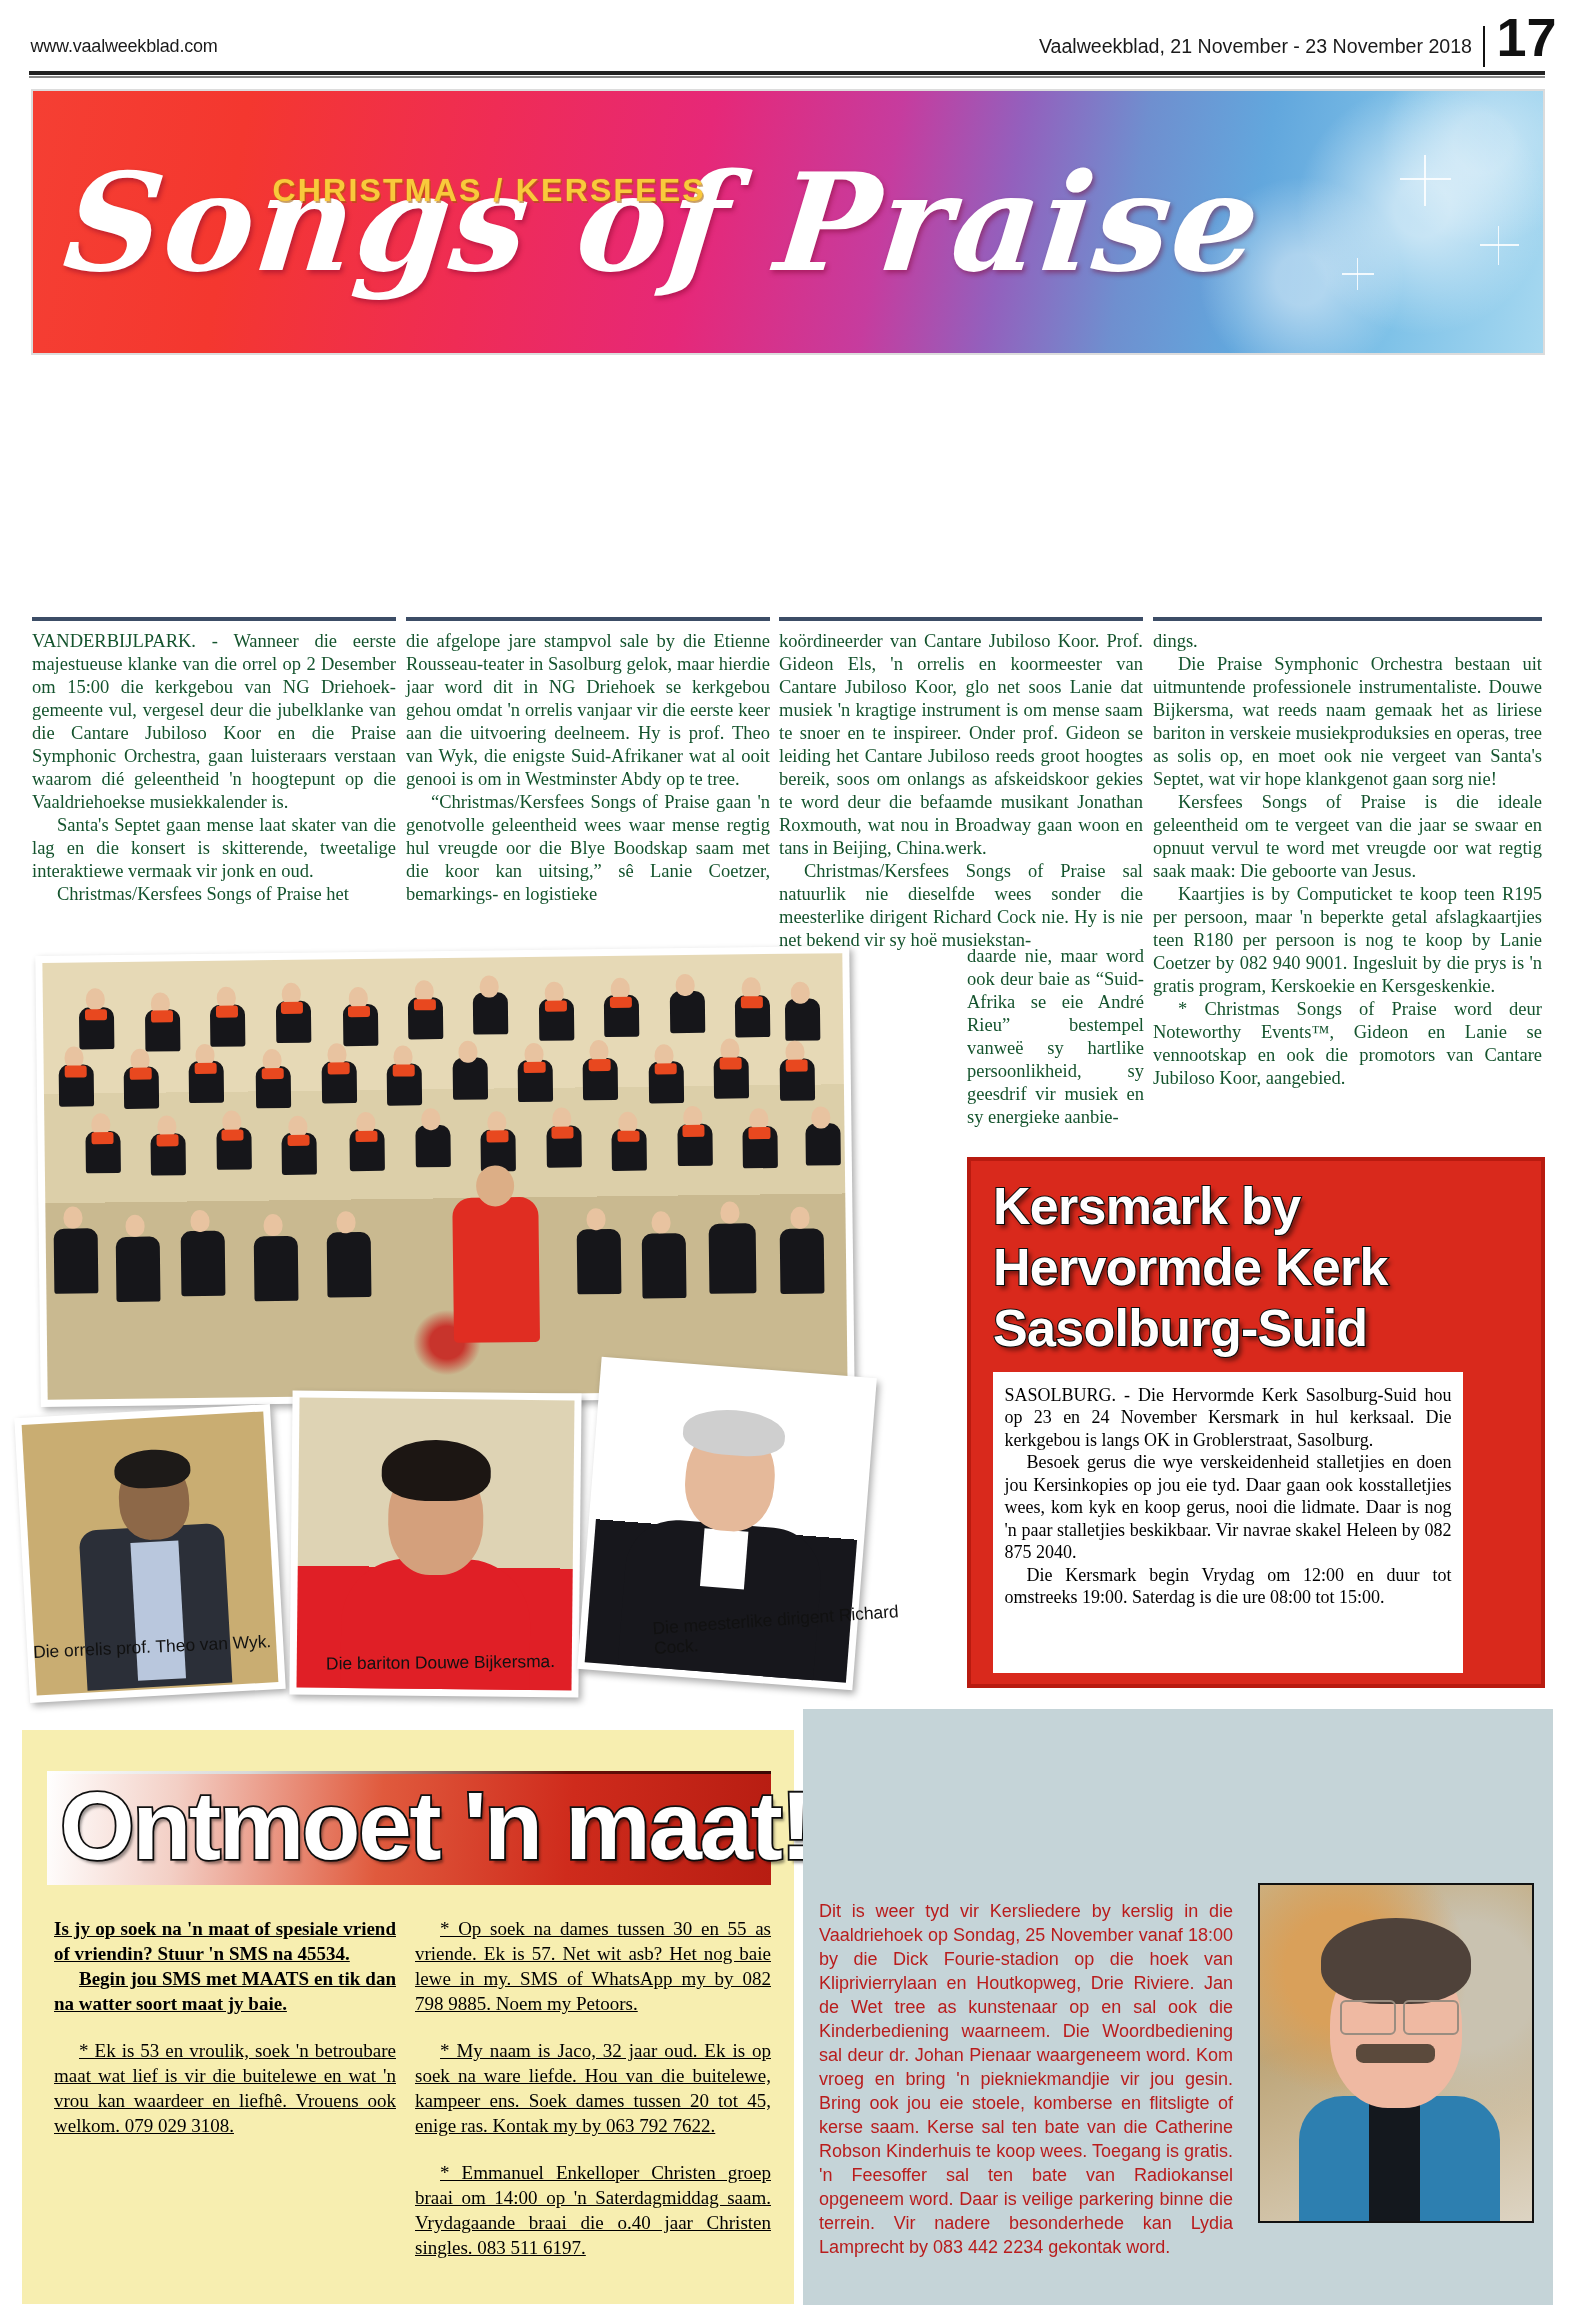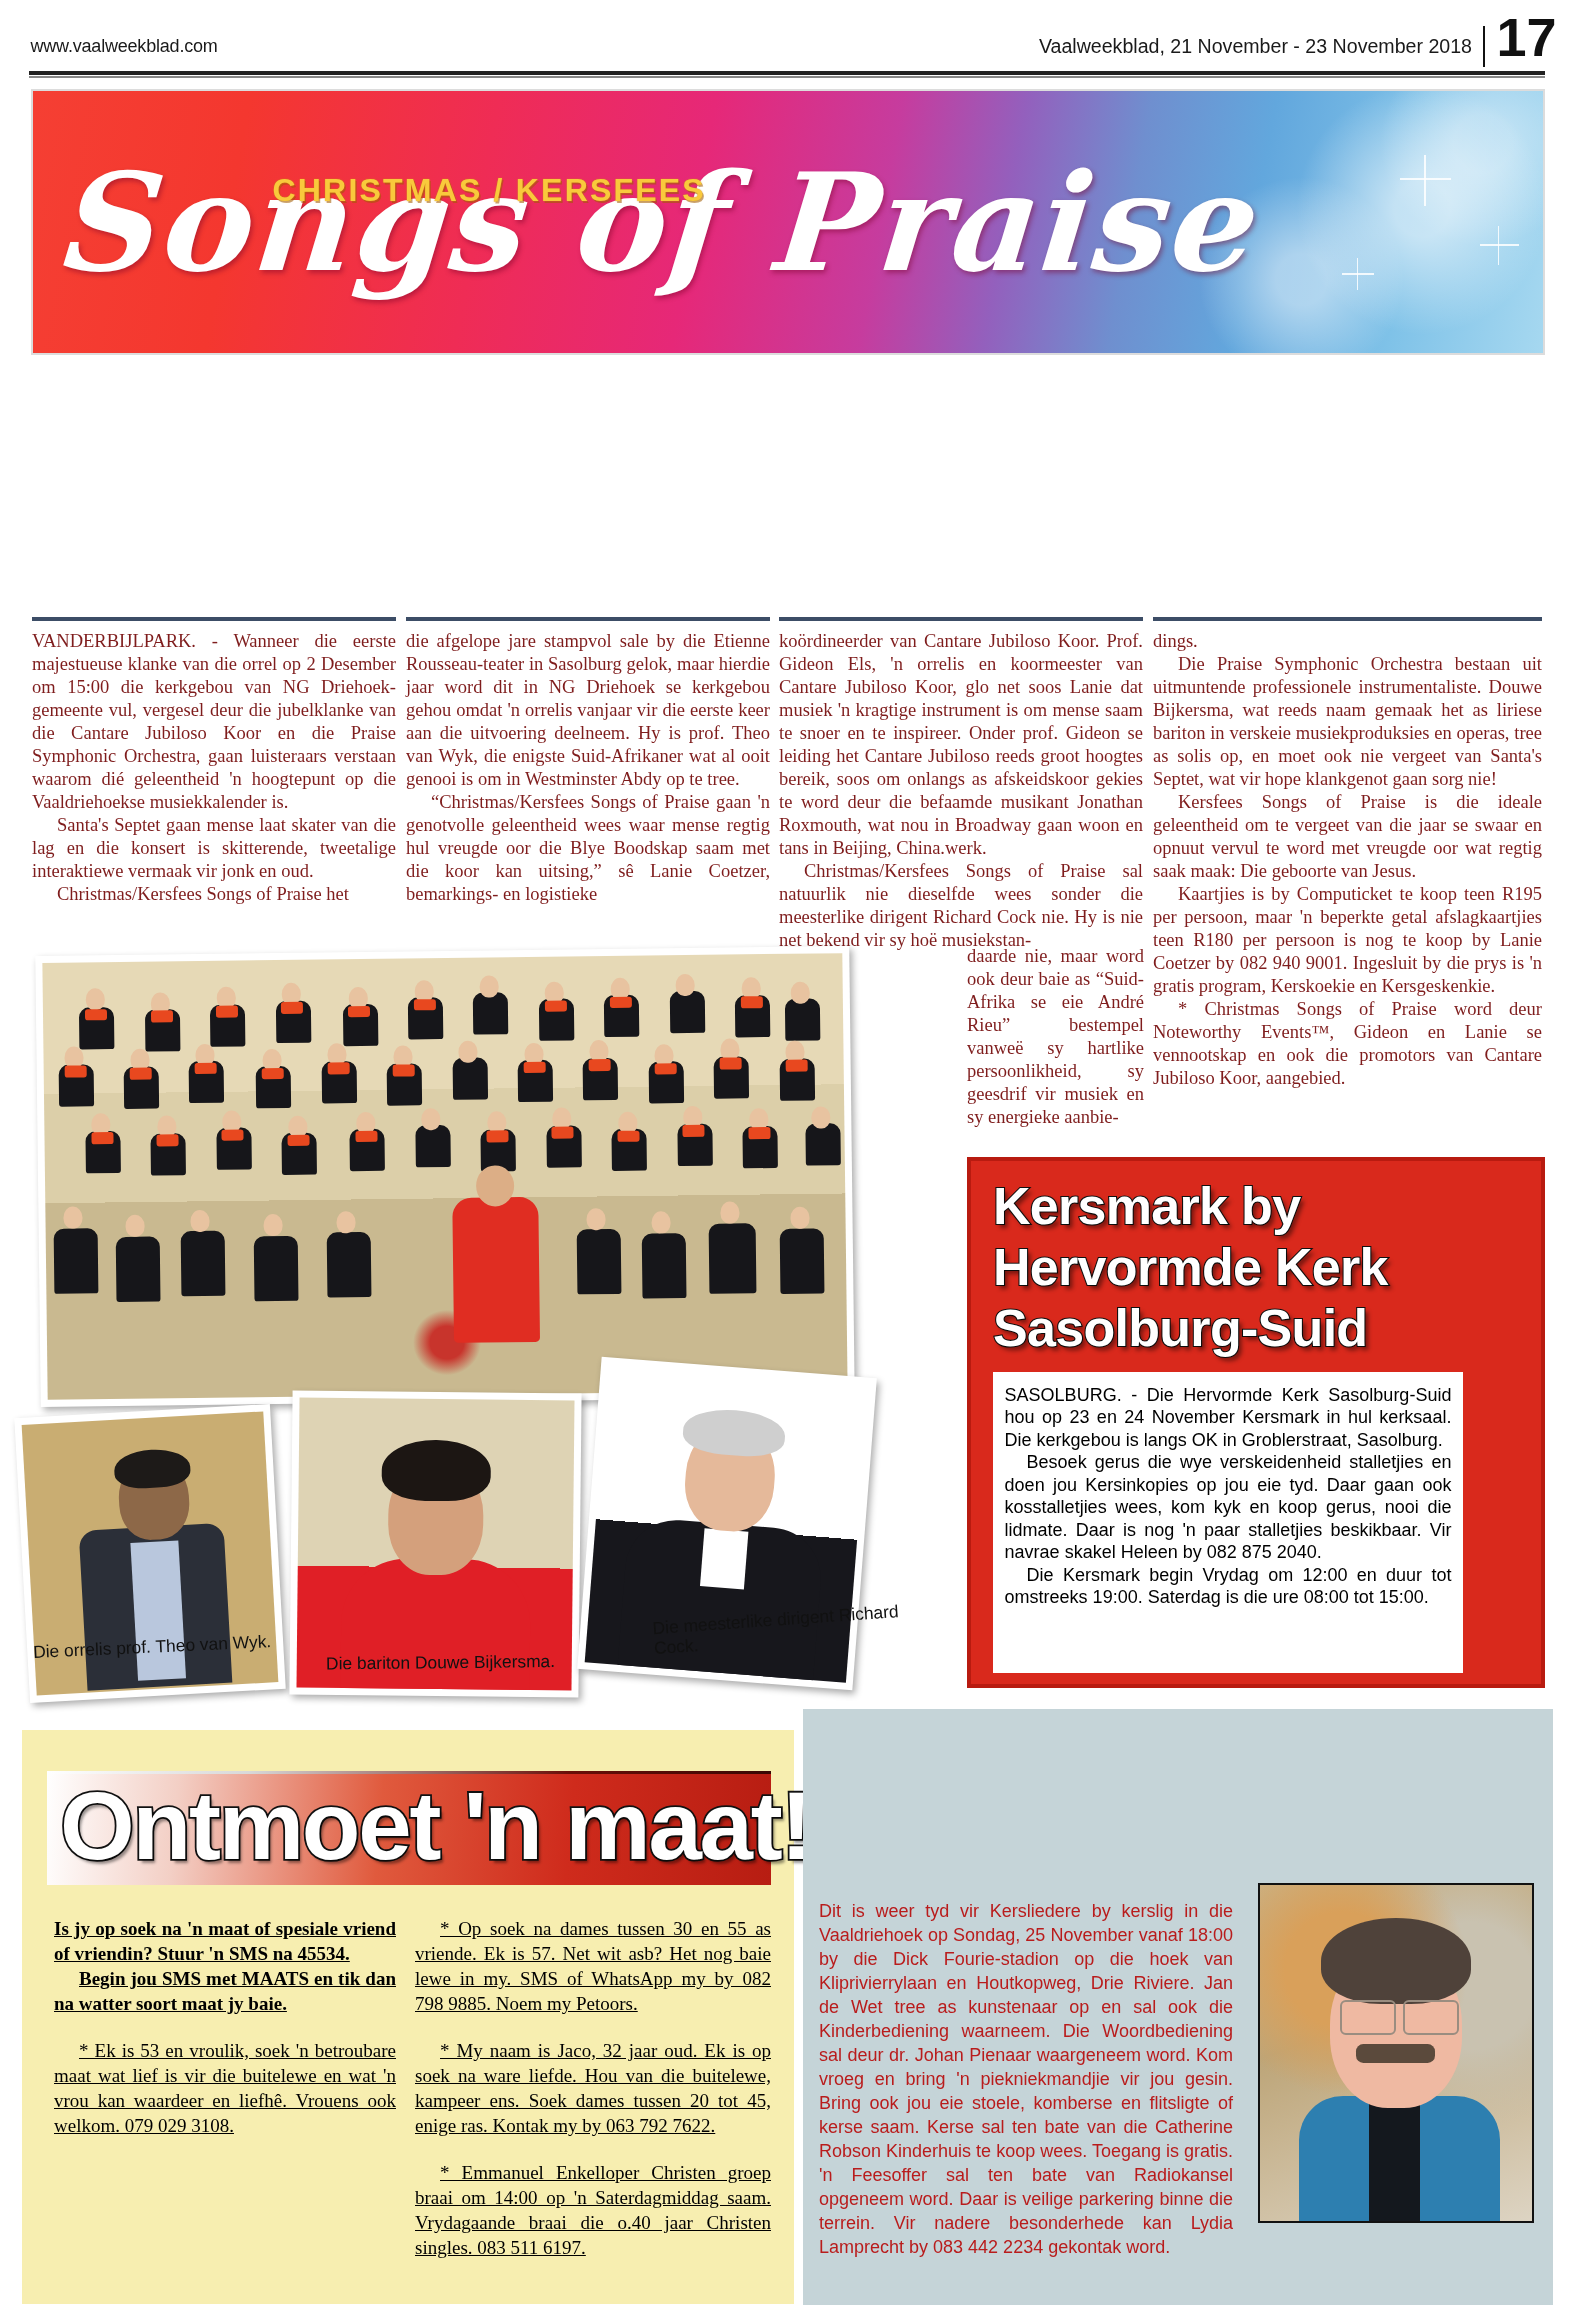--- a/index.html
+++ b/index.html
@@ -55,21 +55,21 @@
   .hl-line{font-family:"Liberation Sans",sans-serif;font-weight:700;
      color:#ffffff;font-size:96px;line-height:0.98;letter-spacing:-1.5px;
      -webkit-text-stroke:2.9px #111;paint-order:stroke fill;
      text-shadow:5.8px 6.5px 6.5px rgba(0,0,0,.55);
      transform:scaleX(1.02);transform-origin:left center;white-space:nowrap;}
   .hl1{position:absolute;left:17.4px;top:10.2px;}
   .hl2{position:absolute;left:17.4px;top:115px;}
 
   
   .col{position:absolute;font-family:"Liberation Serif",serif;font-size:18.5px;
-       line-height:23px;text-align:justify;color:#7f1d1d;}
+       line-height:23px;text-align:justify;color:#14532d;}
   .col p{margin:0;text-indent:25px;}
   .col p.noind{text-indent:0;}
   .rule-top{position:absolute;background:#3c4d66;height:4.4px;}
 
   #col1{left:32px;top:630px;width:364px;}
   #col2{left:406px;top:630px;width:364px;}
   #col3{left:779px;top:630px;width:364px;}
   #col3b{left:967px;top:945px;width:177px;}
   #col4{left:1153px;top:630px;width:389px;}
 
@@ -108,21 +108,21 @@
   
   .kersmark{position:absolute;left:967px;top:1157px;width:578px;height:531px;
             background:#d9291c;border:4.4px solid #b81b10;box-sizing:border-box;}
   .km-title{position:absolute;left:22px;top:14.5px;width:538px;}
   .km-line{font-family:"Liberation Sans",sans-serif;font-weight:700;color:#fff;
       font-size:52px;line-height:61px;letter-spacing:-0.7px;
       -webkit-text-stroke:2.2px #111;paint-order:stroke fill;
       text-shadow:3.6px 4.4px 4.4px rgba(0,0,0,.45);white-space:nowrap;}
   .km-body{position:absolute;left:22px;top:211px;width:470px;height:301px;
            background:#fff;padding:11.6px 11.6px;box-sizing:border-box;
-           font-family:Liberation Sans, sans-serif;font-size:18px;line-height:22.5px;
+           font-family:Liberation Serif, serif;font-size:18px;line-height:22.5px;
            text-align:justify;}
   .km-body p{margin:0;text-indent:22px;}
   .km-body p.noind{text-indent:0;}
 
   
   .ontmoet{position:absolute;left:22px;top:1730px;width:772px;height:574px;
            background:#f7eeb0;}
   .om-banner{position:absolute;left:25px;top:44px;width:724px;height:111px;
      background:linear-gradient(95deg,#ffffff 0%,#f3cfc5 18%,#e05a3d 46%,#cf2b1c 72%,#b71d12 100%);}
   .om-bannertop{position:absolute;left:25px;top:41px;width:724px;height:5.8px;

